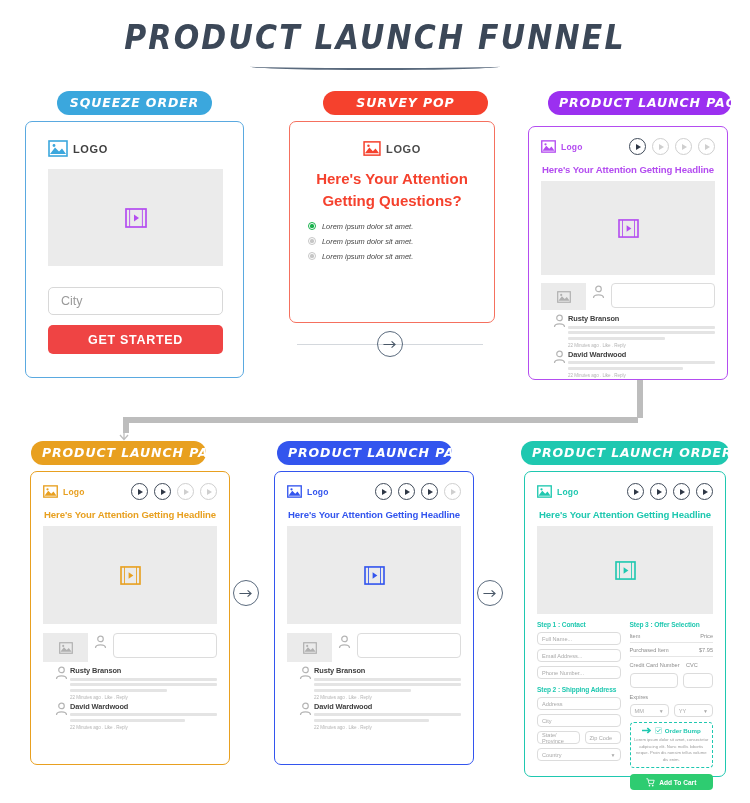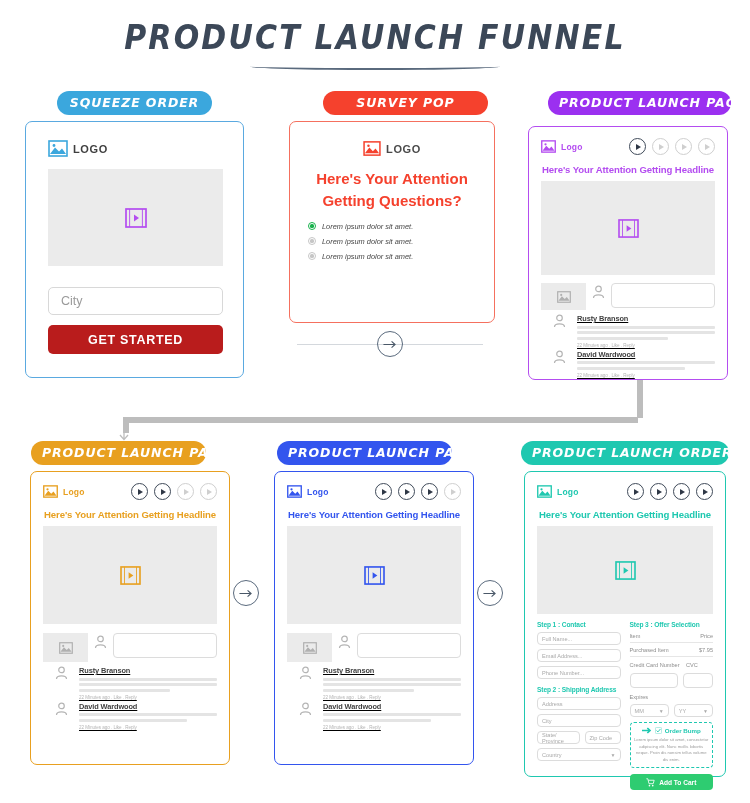--- a/index.html
+++ b/index.html
@@ -72,39 +72,39 @@
     width: 0; height: 0;
     border-left: 5px solid #cfcfcf;
     border-top: 3.4px solid transparent;
     border-bottom: 3.4px solid transparent;
     margin-left: 2px;
   }
   .play.on .tri { border-left-color: #2f3846; }
 
   
   .comments { }
-  .cmt-row { display: flex; gap: 11px; margin-top: 2px; text-decoration: underline; }
+  .cmt-row { display: flex; gap: 2px; margin-top: 2px; }
   .avatar { flex: 0 0 auto; }
   .cmt-body { flex: 1; }
   .cmt-name { font-size: 7.4px; font-weight: 700; color: #3f3f3f; letter-spacing: -.1px; }
   .bar { height: 3px; background: #e4e4e4; border-radius: 1px; margin-top: 2.5px; }
   .cmt-meta { font-size: 4.6px; color: #b4b4b4; margin-top: 3px; letter-spacing: -.05px; white-space: nowrap; }
   .cmt-input {
     flex: 1; height: 25px; border: 1px solid #dcdcdc; border-radius: 4px; background: #fff;
   }
   .img-thumb { background: #ebebeb; display: flex; align-items: center; justify-content: center; }
 
   
   .email-input {
     border: 1px solid #d8d8d8; border-radius: 5px; background: #fff;
     font-size: 12.5px; color: #9a9a9a; padding: 0 12px;
     display: flex; align-items: center;
   }
   .green-btn {
-    background: #b91c1c; border-radius: 5px; color: #fff;
+    background: #ef4444; border-radius: 5px; color: #fff;
     font-size: 12.5px; font-weight: 700; letter-spacing: .7px;
     display: flex; align-items: center; justify-content: center;
   }
 
   
   .survey-head {
     color: #f5412d; font-size: 15px; font-weight: 700; text-align: center; line-height: 1.45;
   }
   .opt { display: flex; align-items: center; gap: 6px; margin-top: 6px; }
   .radio {

